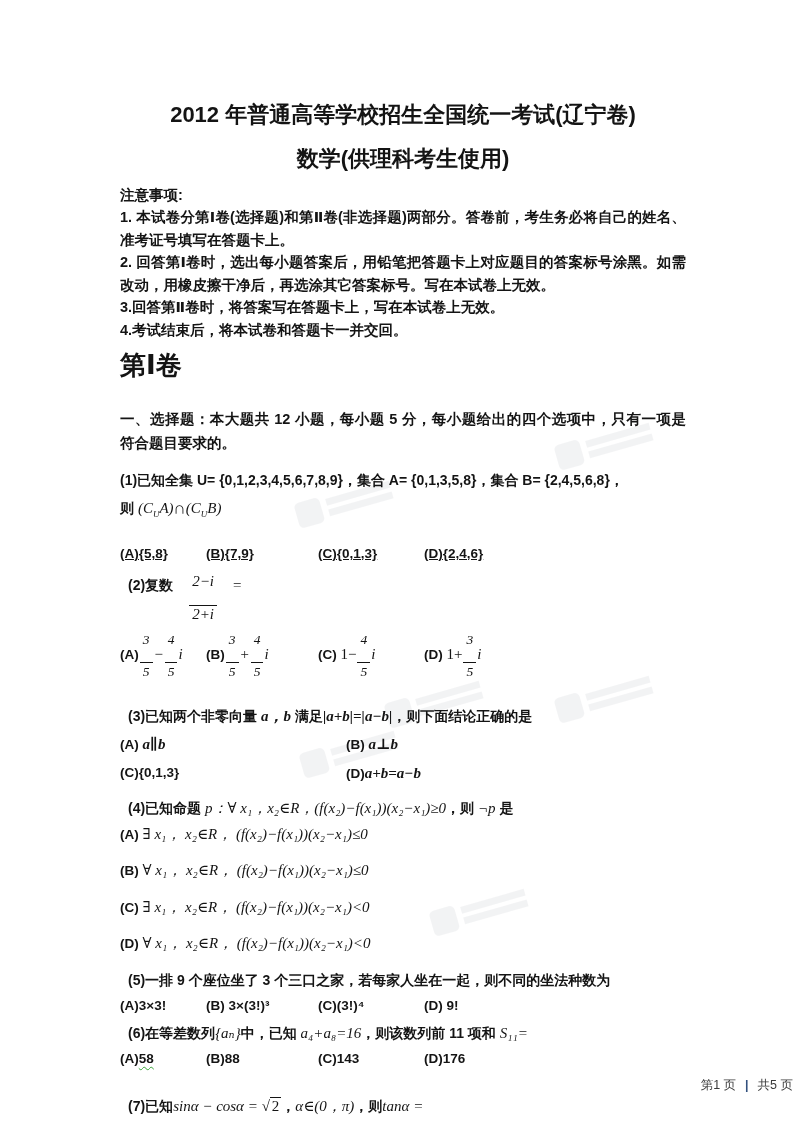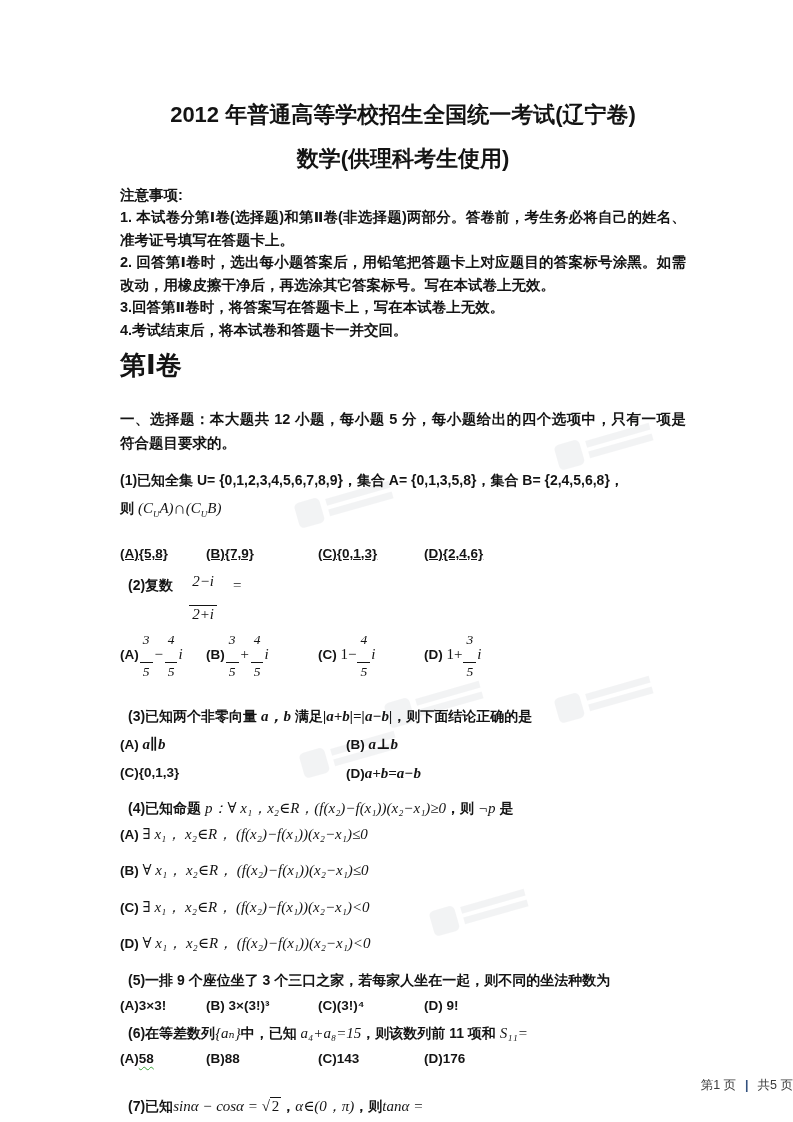--- a/index.html
+++ b/index.html
@@ -170,21 +170,21 @@
       <p class="stem indent" style="margin-top:8px;">(5)一排 9 个座位坐了 3 个三口之家，若每家人坐在一起，则不同的坐法种数为</p>
       <div class="opt-row" style="margin-top:5px;">
         <span class="opt-cell">(A)3×3!</span>
         <span class="opt-cell">(B) 3×(3!)³</span>
         <span class="opt-cell">(C)(3!)⁴</span>
         <span class="opt-cell">(D) 9!</span>
       </div>
     </div>
 
     <div>
-      <p class="stem indent" style="margin-top:6px;"><span>(6)在等差数列</span><span class="math">{aₙ}</span><span>中，已知 </span><span class="math">a₄+a₈=15</span><span>，则该数列前 11 项和 </span><span class="math">S₁₁=</span></p>
+      <p class="stem indent" style="margin-top:6px;"><span>(6)在等差数列</span><span class="math">{aₙ}</span><span>中，已知 </span><span class="math">a₄+a₈=16</span><span>，则该数列前 11 项和 </span><span class="math">S₁₁=</span></p>
       <div class="opt-row" style="margin-top:5px;">
         <span class="opt-cell"><span>(A)</span><span class="squiggle">58</span></span>
         <span class="opt-cell">(B)88</span>
         <span class="opt-cell">(C)143</span>
         <span class="opt-cell">(D)176</span>
       </div>
     </div>
 
     <div class="q7-block">
       <p class="stem indent"><span>(7)已知</span><span class="math">sinα − cosα = </span><span class="math rad"><span class="sign">√</span><span class="body">2</span></span><span>，</span><span class="math">α∈(0，π)</span><span>，则</span><span class="math">tanα =</span></p>

